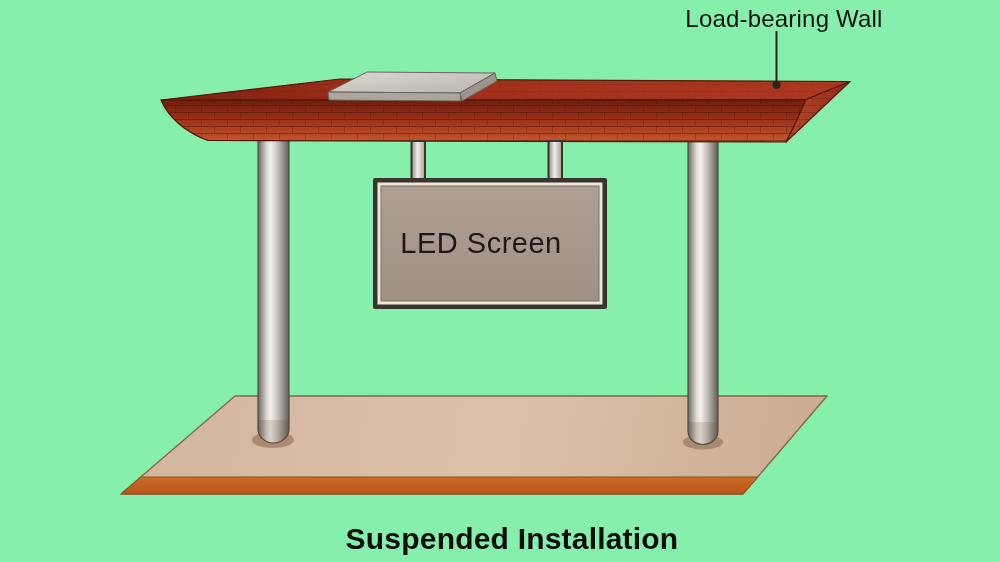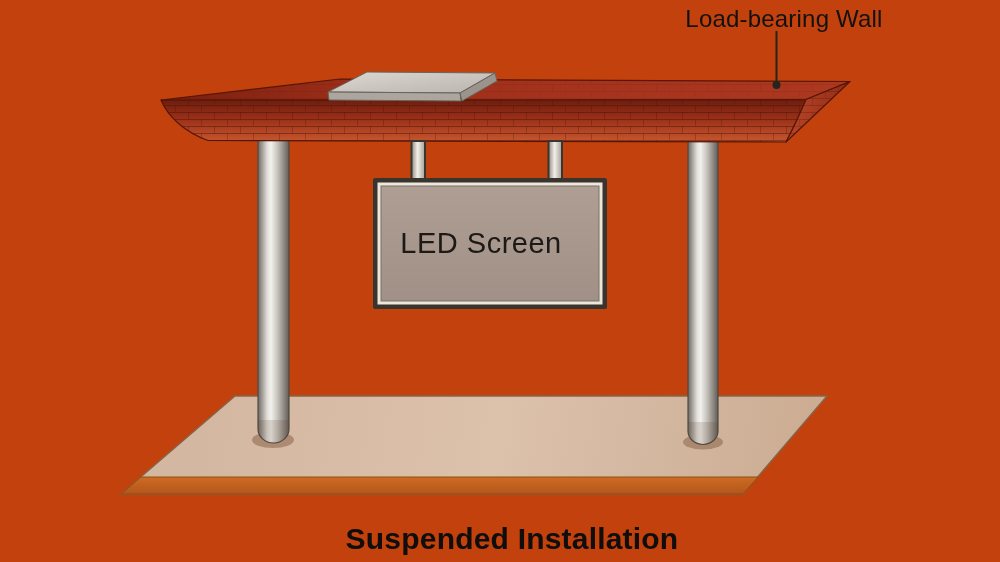--- a/index.html
+++ b/index.html
@@ -1,18 +1,18 @@
 <!DOCTYPE html>
 <html><head>
 <meta charset="utf-8">
 <style>
   html,body{margin:0;padding:0;background:#FCF8E5;}
   .stage{
     position:relative;width:1000px;height:562px;overflow:hidden;
-    background:#c2410c;font-family:"Liberation Sans",sans-serif;
+    background:#86efac;font-family:"Liberation Sans",sans-serif;
   }
   .stage svg{position:absolute;left:0;top:0;}
   .wall-label{
     position:absolute;left:660px;top:5px;width:248px;text-align:center;
     font-size:24px;font-weight:500;color:#121210;letter-spacing:.2px;white-space:nowrap;
   }
   .screen-label{
     position:absolute;left:364px;top:178px;width:234px;height:131px;
     display:flex;align-items:center;justify-content:center;
     font-size:29px;font-weight:400;color:#1c1916;letter-spacing:.5px;

